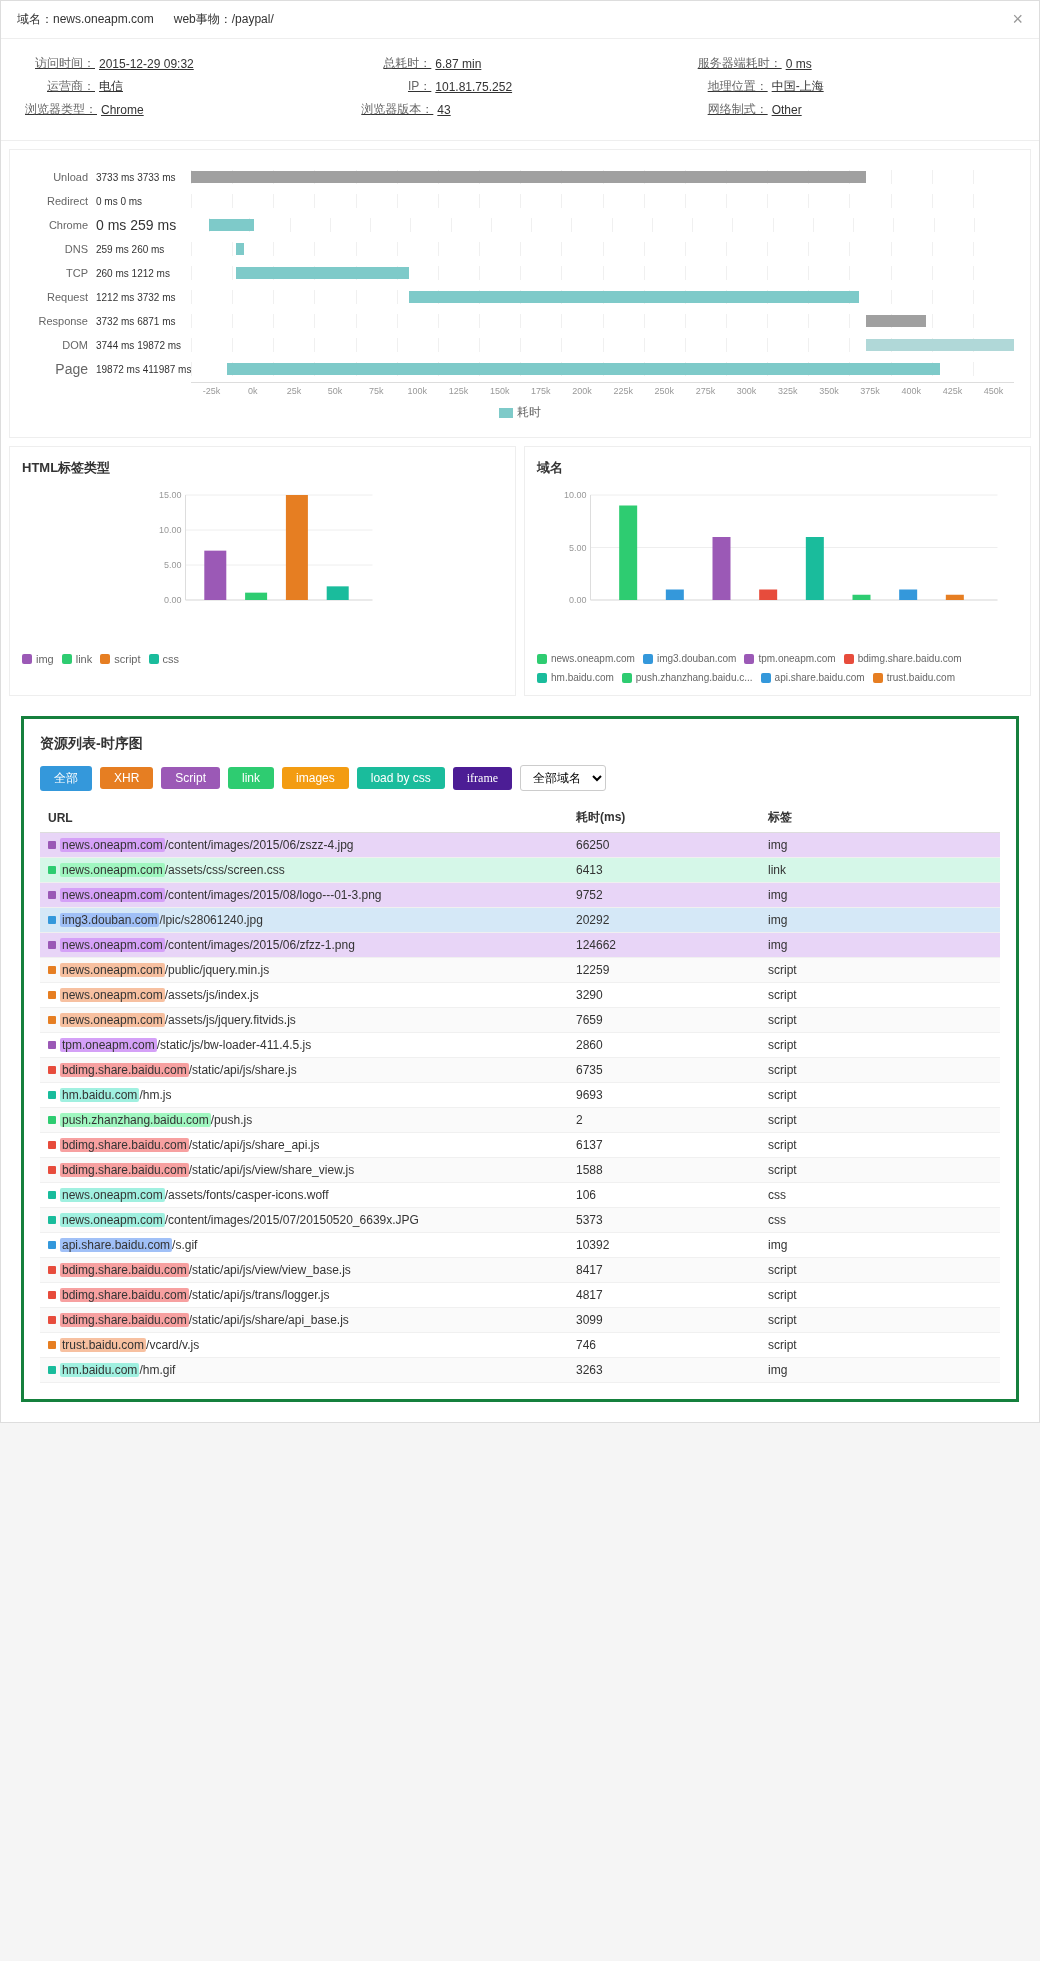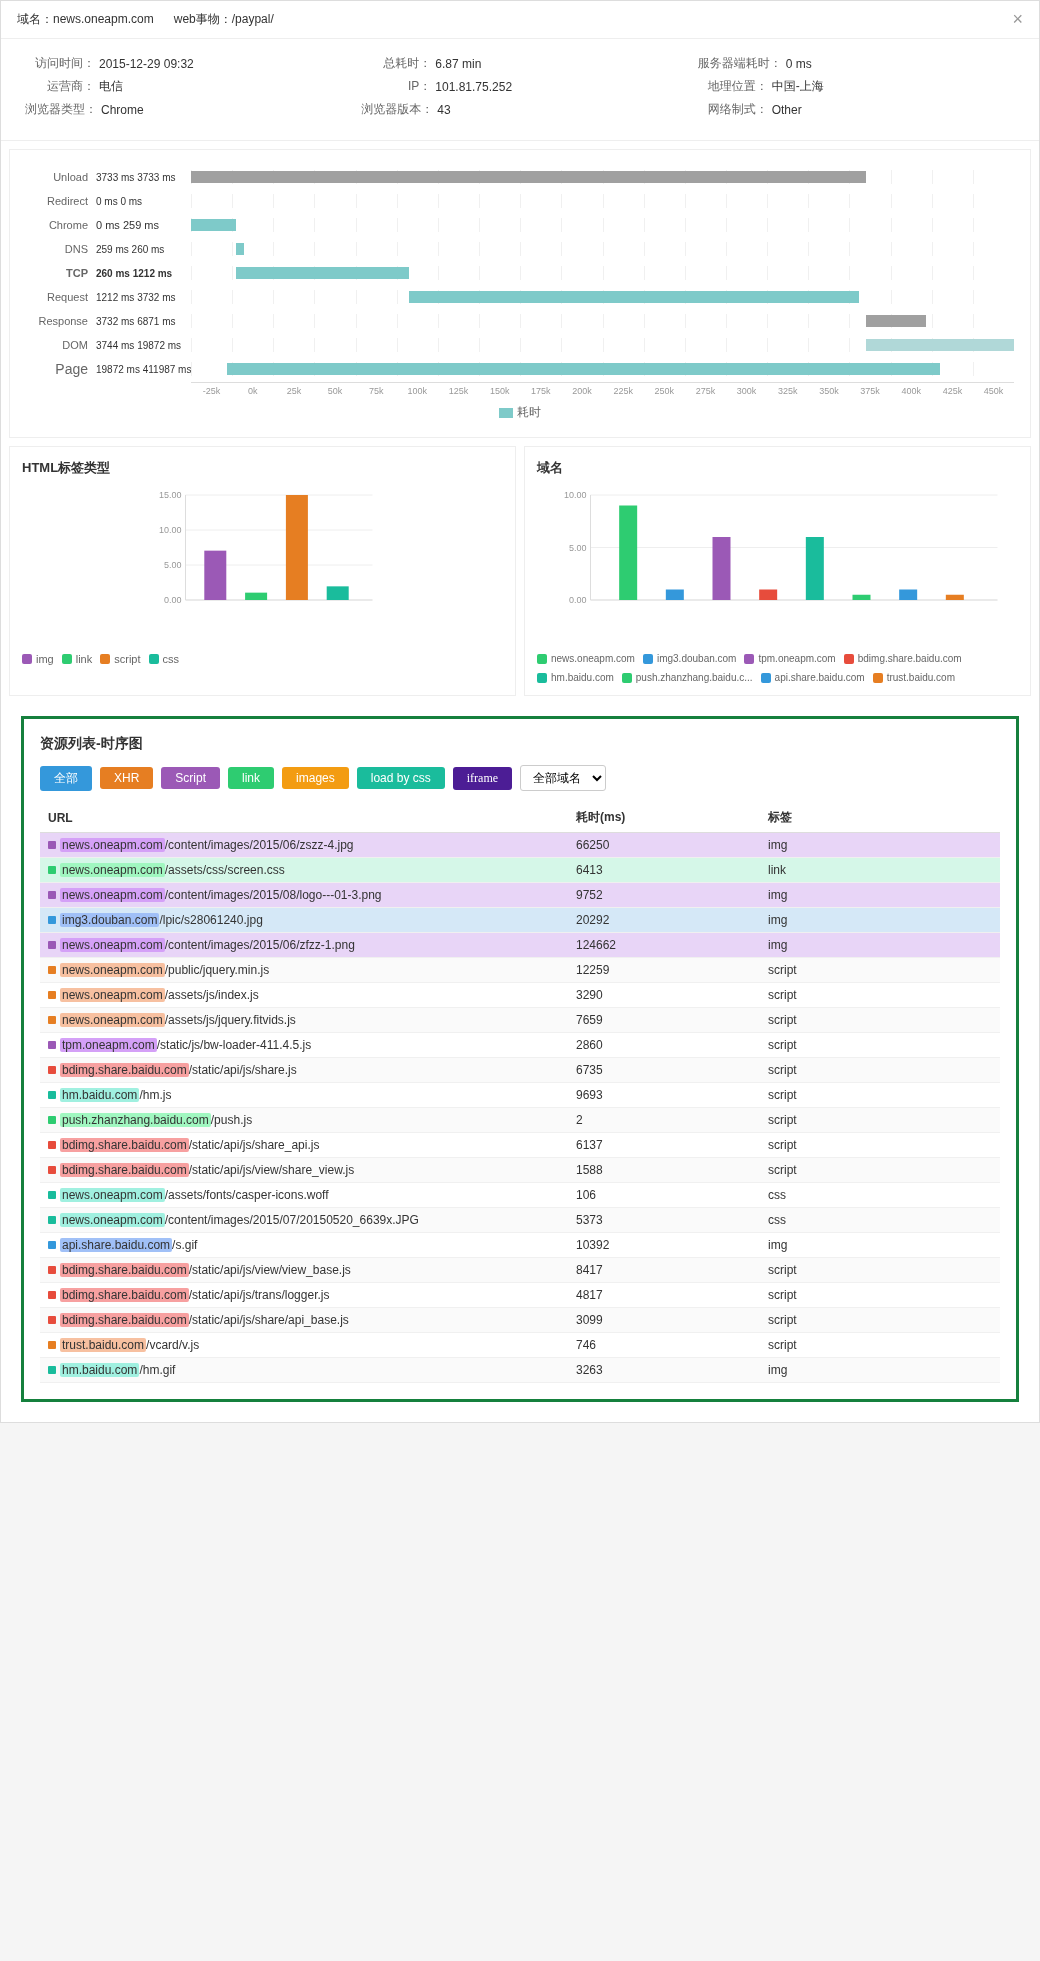--- a/index.html
+++ b/index.html
@@ -5,21 +5,21 @@
     * { box-sizing: border-box; margin: 0; padding: 0; }
     body { font-family: Arial, sans-serif; font-size: 12px; background: #f5f5f5; color: #333; width: 1040px; }
     
     .main-container { background: #fff; border: 1px solid #ddd; margin: 0; padding: 0; }
     
     
     .header { background: #fff; padding: 8px 16px; border-bottom: 1px solid #eee; display: flex; justify-content: space-between; align-items: center; }
     
     
     .info-section { background: #fff; padding: 16px 24px; border-bottom: 1px solid #eee; }
-    .info-grid { display: grid; grid-template-columns: 1fr 1fr 1fr; gap: 19px; }
+    .info-grid { display: grid; grid-template-columns: 1fr 1fr 1fr; gap: 19px; text-decoration: underline; }
     .info-row { display: flex; align-items: center; gap: 4px; margin-bottom: 6px; }
     .info-label { color: #666; font-size: 12px; text-align: right; min-width: 70px; }
     .info-value { color: #333; font-size: 12px; }
     
     
     .chart-section { background: #fff; margin: 8px; padding: 16px; border: 1px solid #eee; }
     
     
     .waterfall-container { position: relative; }
     .wf-legend { display: flex; justify-content: center; margin-top: 8px; gap: 12px; }
@@ -157,21 +157,21 @@
               <div style="position:absolute; left:70%; top:0; bottom:0; border-right:1px solid #f0f0f0;"></div>
               <div style="position:absolute; left:75%; top:0; bottom:0; border-right:1px solid #f0f0f0;"></div>
               <div style="position:absolute; left:80%; top:0; bottom:0; border-right:1px solid #f0f0f0;"></div>
               <div style="position:absolute; left:85%; top:0; bottom:0; border-right:1px solid #f0f0f0;"></div>
               <div style="position:absolute; left:90%; top:0; bottom:0; border-right:1px solid #f0f0f0;"></div>
               <div style="position:absolute; left:95%; top:0; bottom:0; border-right:1px solid #f0f0f0;"></div>
             </div>
           </div>
           <div style="display:flex; align-items:center; height:22px; margin-bottom:2px;">
       <div style="width:70px; text-align:right; padding-right:8px; color:#666; font-size:11px; flex-shrink:0;">Chrome</div>
-      <div style="width:95px; font-size:11px; color:#333; flex-shrink:0; white-space:nowrap;">0 ms 259 ms</div>
+      <div style="width:113px; font-size:14px; color:#333; flex-shrink:0; white-space:nowrap;">0 ms 259 ms</div>
       <div style="flex:1; position:relative; height:14px; background:transparent; overflow:hidden;">
               <div style="position:absolute; left:0%; top:0; bottom:0; border-right:1px solid #f0f0f0;"></div>
               <div style="position:absolute; left:5%; top:0; bottom:0; border-right:1px solid #f0f0f0;"></div>
               <div style="position:absolute; left:10%; top:0; bottom:0; border-right:1px solid #f0f0f0;"></div>
               <div style="position:absolute; left:15%; top:0; bottom:0; border-right:1px solid #f0f0f0;"></div>
               <div style="position:absolute; left:20%; top:0; bottom:0; border-right:1px solid #f0f0f0;"></div>
               <div style="position:absolute; left:25%; top:0; bottom:0; border-right:1px solid #f0f0f0;"></div>
               <div style="position:absolute; left:30%; top:0; bottom:0; border-right:1px solid #f0f0f0;"></div>
               <div style="position:absolute; left:35%; top:0; bottom:0; border-right:1px solid #f0f0f0;"></div>
               <div style="position:absolute; left:40%; top:0; bottom:0; border-right:1px solid #f0f0f0;"></div>
@@ -209,21 +209,21 @@
               <div style="position:absolute; left:65%; top:0; bottom:0; border-right:1px solid #f0f0f0;"></div>
               <div style="position:absolute; left:70%; top:0; bottom:0; border-right:1px solid #f0f0f0;"></div>
               <div style="position:absolute; left:75%; top:0; bottom:0; border-right:1px solid #f0f0f0;"></div>
               <div style="position:absolute; left:80%; top:0; bottom:0; border-right:1px solid #f0f0f0;"></div>
               <div style="position:absolute; left:85%; top:0; bottom:0; border-right:1px solid #f0f0f0;"></div>
               <div style="position:absolute; left:90%; top:0; bottom:0; border-right:1px solid #f0f0f0;"></div>
               <div style="position:absolute; left:95%; top:0; bottom:0; border-right:1px solid #f0f0f0;"></div>
               <div style="position:absolute; left:45px; width:7.5px; top:1px; height:12px; background:#7ecac9;"></div>
             </div>
           </div>
-          <div style="display:flex; align-items:center; height:22px; margin-bottom:2px;font-weight:bold;">
+          <div style="display:flex; align-items:center; height:22px; margin-bottom:2px;">
       <div style="width:70px; text-align:right; padding-right:8px; color:#666; font-size:11px; flex-shrink:0;">TCP</div>
       <div style="width:95px; font-size:10px; color:#333; flex-shrink:0; white-space:nowrap;">260 ms 1212 ms</div>
       <div style="flex:1; position:relative; height:14px; background:transparent; overflow:hidden;">
               <div style="position:absolute; left:0%; top:0; bottom:0; border-right:1px solid #f0f0f0;"></div>
               <div style="position:absolute; left:5%; top:0; bottom:0; border-right:1px solid #f0f0f0;"></div>
               <div style="position:absolute; left:10%; top:0; bottom:0; border-right:1px solid #f0f0f0;"></div>
               <div style="position:absolute; left:15%; top:0; bottom:0; border-right:1px solid #f0f0f0;"></div>
               <div style="position:absolute; left:20%; top:0; bottom:0; border-right:1px solid #f0f0f0;"></div>
               <div style="position:absolute; left:25%; top:0; bottom:0; border-right:1px solid #f0f0f0;"></div>
               <div style="position:absolute; left:30%; top:0; bottom:0; border-right:1px solid #f0f0f0;"></div>

